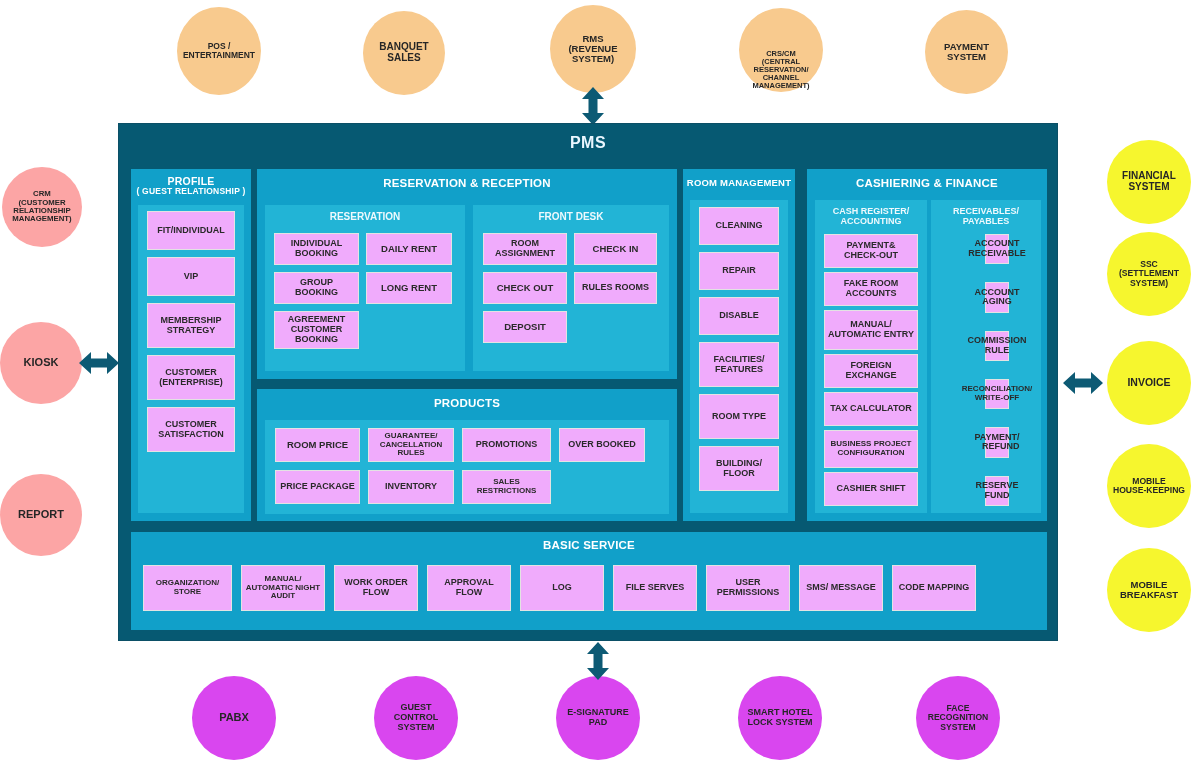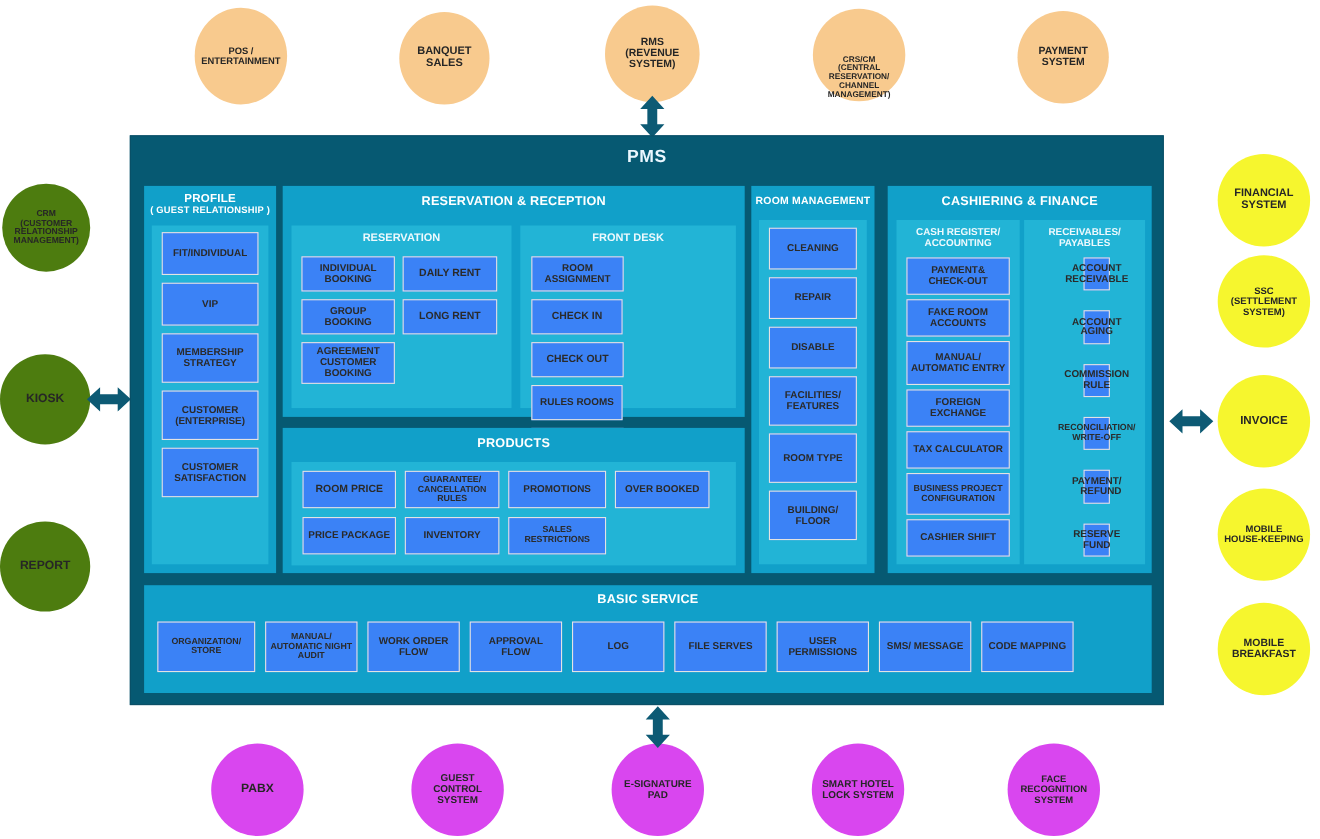--- a/index.html
+++ b/index.html
@@ -23,21 +23,21 @@
     align-items: center;
     justify-content: center;
     text-align: center;
     font-weight: bold;
     color: #262626;
     line-height: 1.08;
     padding: 2px;
   }
   .node span { display: block; width: 100%; }
   .node.orange { background: #f8ca8e; }
-  .node.pink   { background: #4d7c0f; }
+  .node.pink   { background: #fca5a5; }
   .node.yellow { background: #f6f62e; }
   .node.green  { background: #d946ef; }
 
   
   #pms-frame {
     position: absolute;
     left: 118px; top: 123px;
     width: 940px; height: 518px;
     background: #065972;
     border: 1px solid #0b4f66;
@@ -79,21 +79,21 @@
     text-align: center;
     color: #edf9fd;
     font-weight: bold;
     font-size: 10px;
     padding: 6px 2px 4px;
     line-height: 1.15;
   }
 
   
   .box {
-    background: #3b82f6;
+    background: #f0abfc;
     border: 1px solid #e3e3e3;
     display: flex;
     align-items: center;
     justify-content: center;
     text-align: center;
     font-weight: bold;
     color: #2a2a2a;
     line-height: 1.1;
     padding: 2px 3px;
   }
@@ -210,21 +210,21 @@
         <div class="box small" style="width:85px;height:32px;">INDIVIDUAL BOOKING</div>
         <div class="box med" style="width:86px;height:32px;">DAILY RENT</div>
         <div class="box small" style="width:85px;height:32px;">GROUP BOOKING</div>
         <div class="box med" style="width:86px;height:32px;">LONG RENT</div>
         <div class="box small" style="width:85px;height:38px;">AGREEMENT CUSTOMER BOOKING</div>
       </div>
     </div>
 
     <div class="subpanel" style="left:216px;top:36px;width:196px;height:166px;">
       <div class="subpanel-title">FRONT DESK</div>
-      <div class="grid" style="left:10px;top:28px;width:178px;gap:7px;flex-direction:column;">
+      <div class="grid" style="left:10px;top:28px;width:178px;gap:7px;">
         <div class="box small" style="width:84px;height:32px;">ROOM ASSIGNMENT</div>
         <div class="box med" style="width:83px;height:32px;">CHECK IN</div>
         <div class="box med" style="width:84px;height:32px;">CHECK OUT</div>
         <div class="box small" style="width:83px;height:32px;">RULES ROOMS</div>
         <div class="box med" style="width:84px;height:32px;">DEPOSIT</div>
       </div>
     </div>
   </div>
 
   <div class="panel" style="left:138px;top:265px;width:420px;height:132px;">

